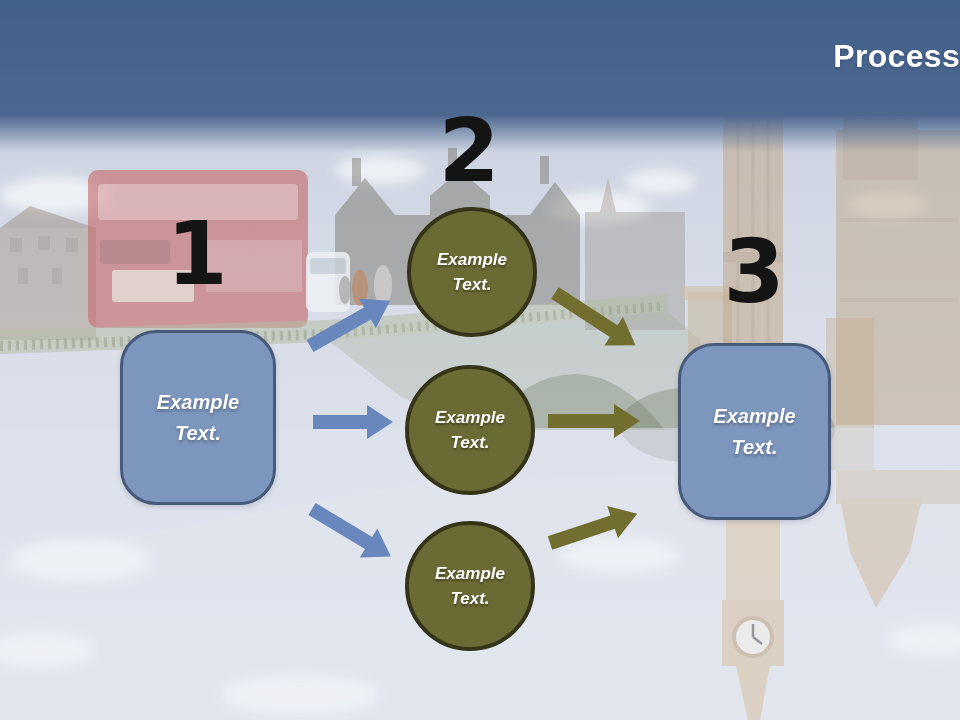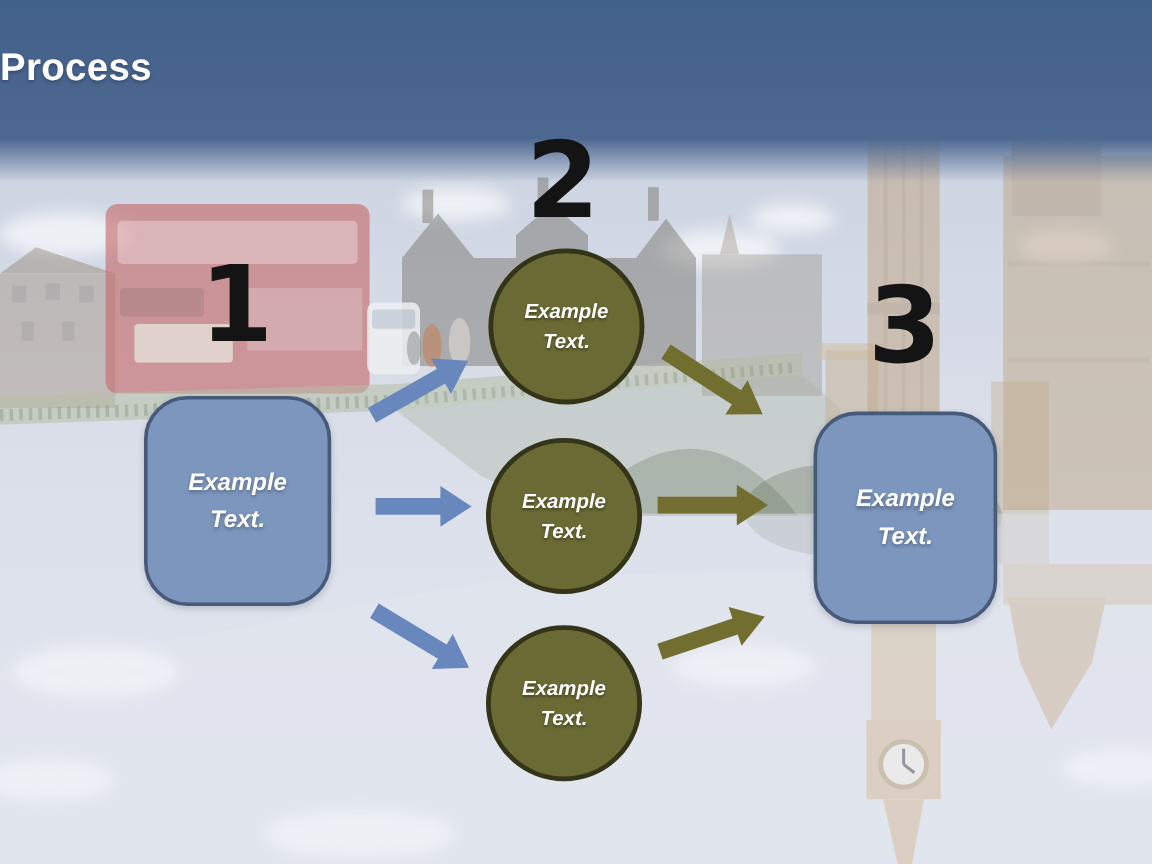--- a/index.html
+++ b/index.html
@@ -8,21 +8,21 @@
     font-family:"Liberation Sans",sans-serif;background:#dde2ec;
   }
   .bg{position:absolute;left:0;top:0;width:960px;height:720px;}
   .banner{
     position:absolute;left:0;top:0;width:100%;height:152px;
     background:linear-gradient(to bottom,
       #41608a 0%, #4b668f 55%, #4d6890 76%, rgba(77,104,144,0) 100%);
   }
   .title{
     position:absolute;left:0;top:0;width:100%;height:112px;margin:0;
-    display:flex;align-items:center;justify-content:flex-start;
+    display:flex;align-items:center;justify-content:flex-end;
     color:#ffffff;font-size:32px;font-weight:400;letter-spacing:.3px;
     text-shadow:0 1px 3px rgba(20,30,50,.35);
   }
   .title .t-bold{font-weight:700;}
   .title .t-rest{margin-left:10px;font-weight:400;}
   .num{
     position:absolute;transform:translate(-50%,-50%);
     font-family:"DejaVu Sans","Liberation Sans",sans-serif;
     font-weight:700;font-size:88px;line-height:1;color:#141414;
   }

